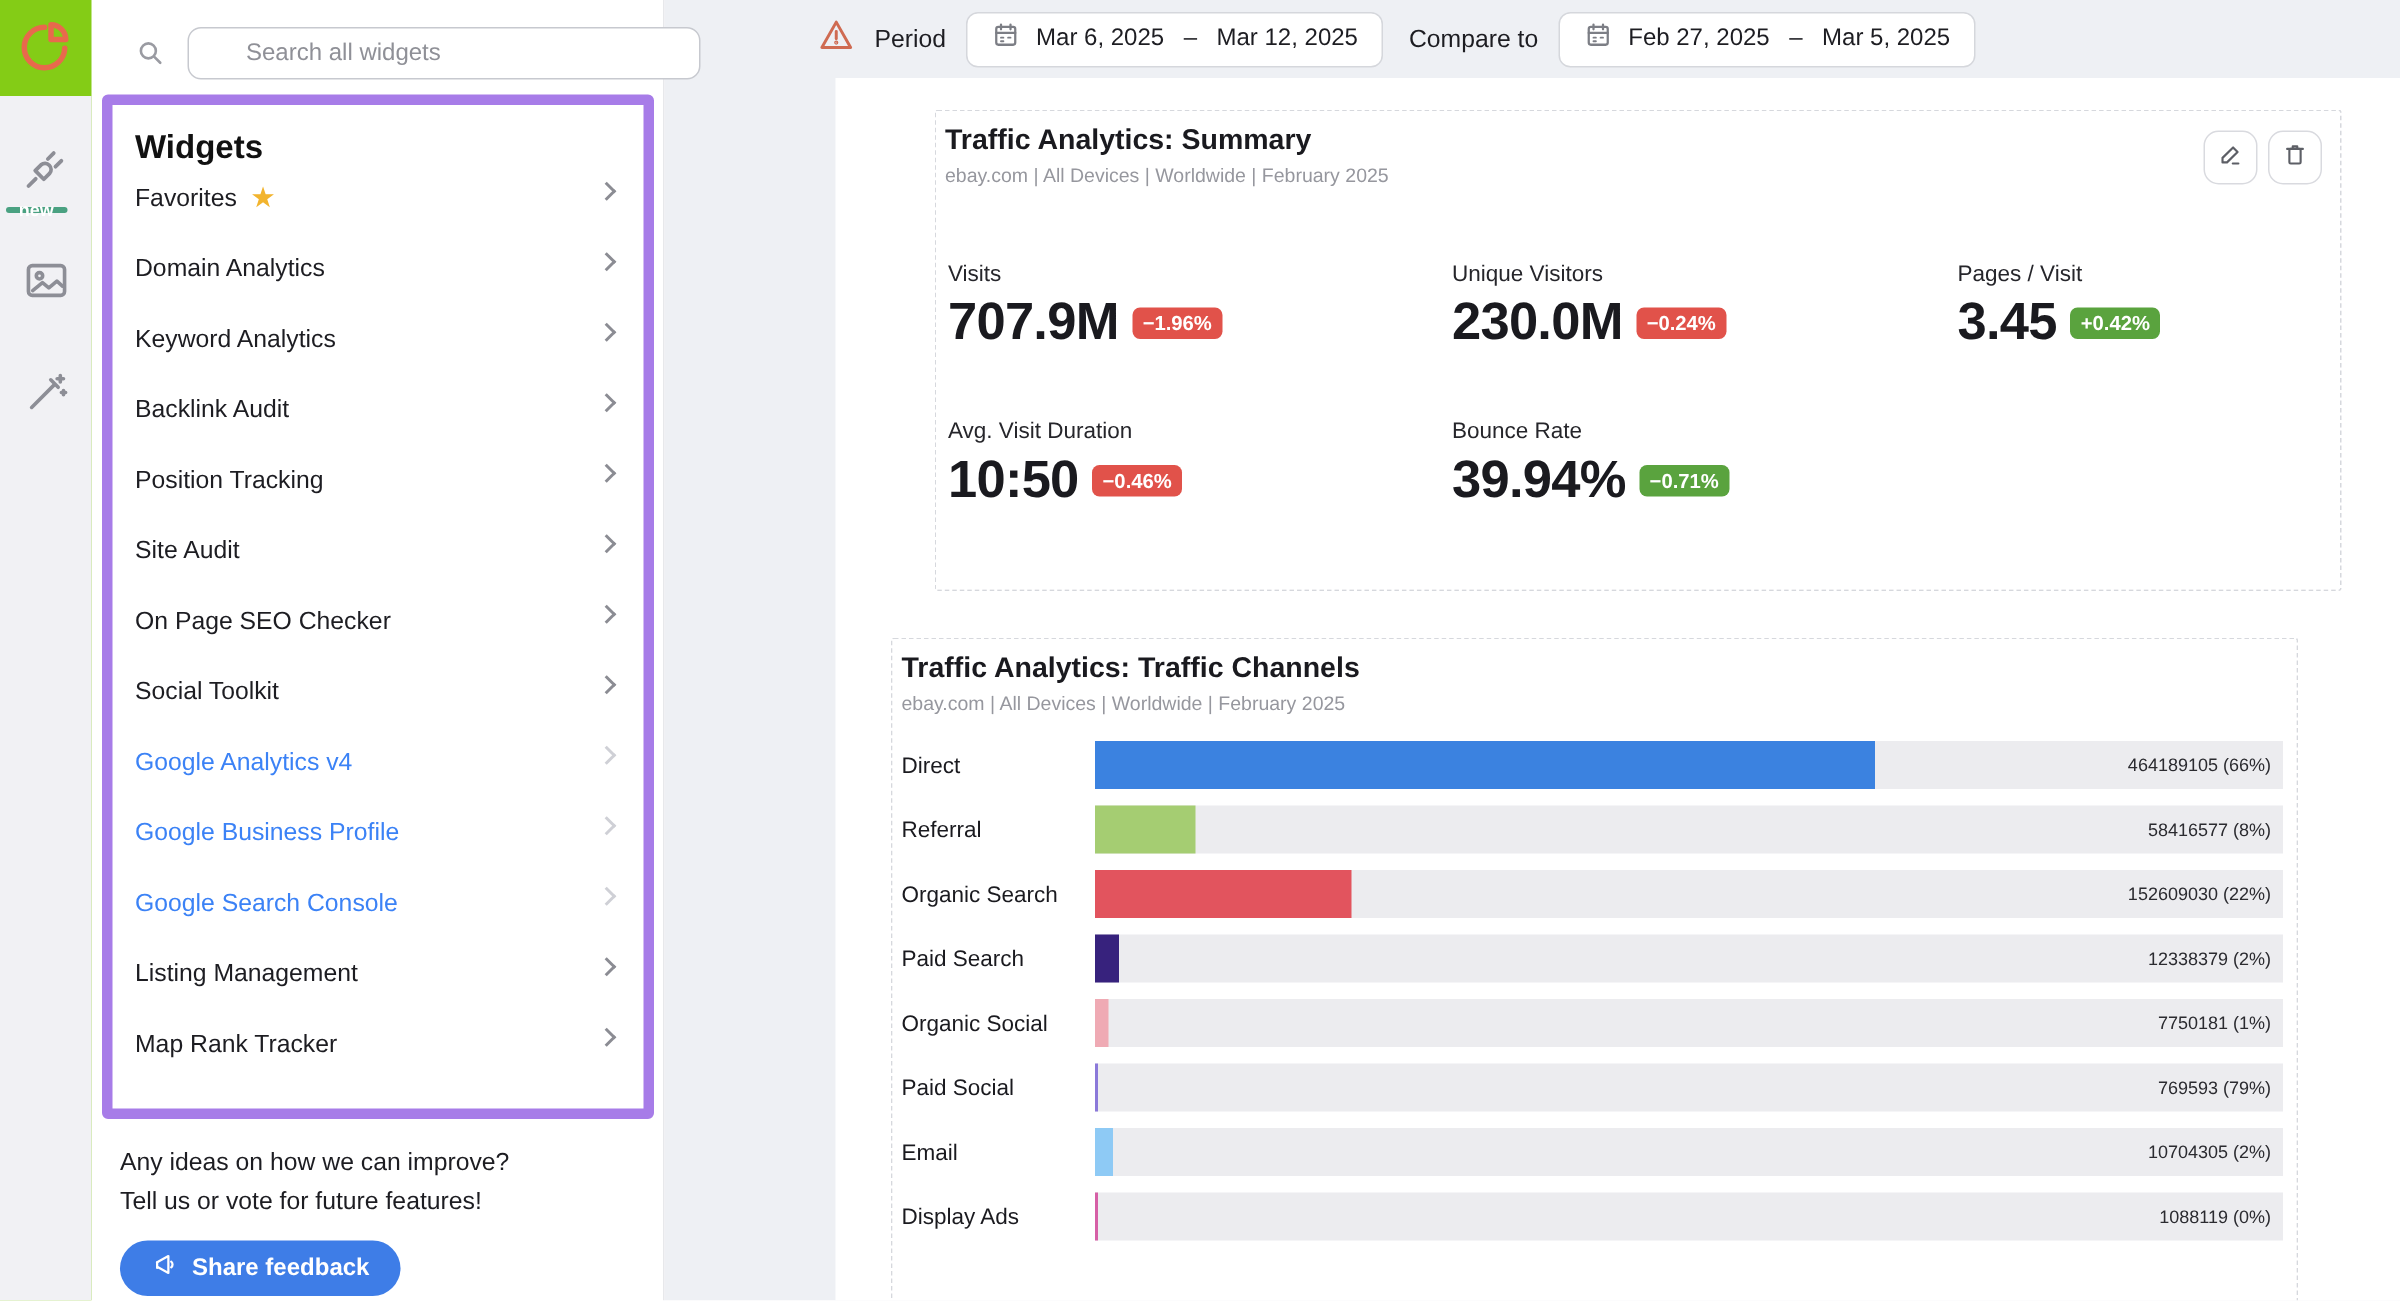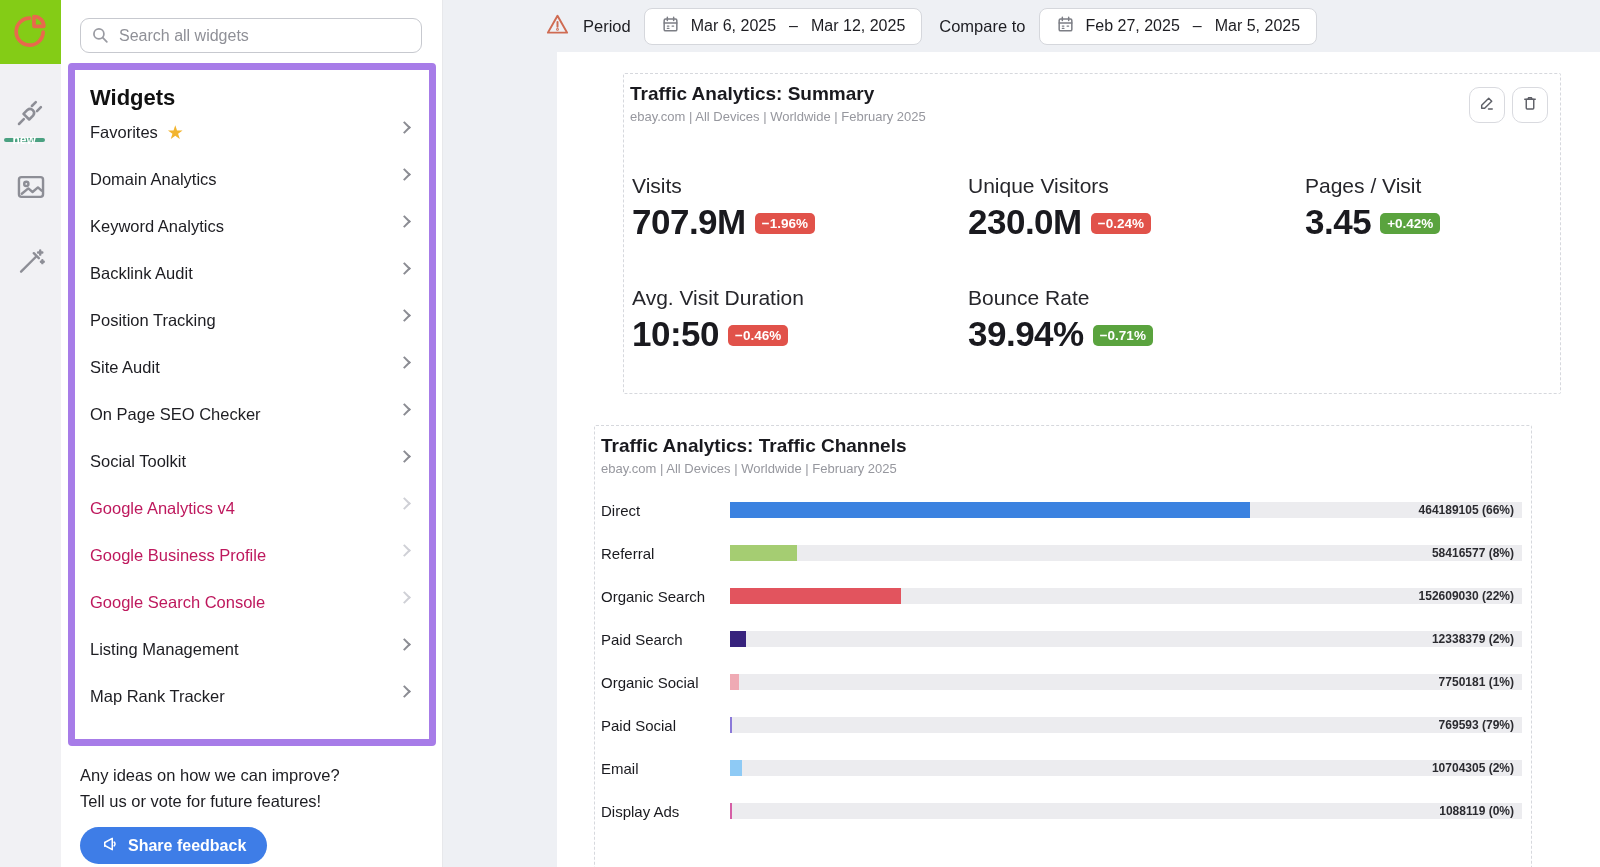--- a/index.html
+++ b/index.html
@@ -15,29 +15,29 @@
   .new-badge { position:absolute; left:-9px; bottom:-12px; background:#4aa181; color:#fff;
                font-size:12px; font-weight:bold; padding:2px 9px; border-radius:10px; }
 
   
   .sidebar { width:382px; flex:none; background:#fff; border-right:1px solid #e7e8eb;
              padding-top:18px; z-index:2; }
   .search-wrap { position:relative; margin:0 20px 0 19px; }
   .search-wrap svg { position:absolute; left:11px; top:8px; }
   .search-input { width:100%; height:35px; border:1px solid #c7c9cf; border-radius:9px;
                   padding:0 10px 0 38px; font-size:16px; font-family:inherit; color:#1d1d22;
-                  background:#fff; outline:none; }
+                  background:#fff; outline:none;margin-left:45px; }
   .search-input::placeholder { color:#8f9097; }
 
   .widgets-box { margin:10px 6px 0 7px; border:7px solid #a77ce8; border-radius:4px;
                  background:#fff; padding:13px 0 5px; }
   .widgets-title { font-size:22px; font-weight:bold; color:#111; margin:2px 15px 12px; }
   .nav-item { height:47px; display:flex; align-items:flex-start; padding:0 20px 0 15px;
               font-size:16.5px; color:#1d1d22; cursor:pointer; }
-  .nav-item.disabled { color:#be185d; cursor:default; }
+  .nav-item.disabled { color:#3b82f6; cursor:default; }
   .chev { margin-left:auto; width:9px; height:9px; border-right:2px solid #8b8c93;
           border-top:2px solid #8b8c93; transform:rotate(45deg); flex:none; }
   .nav-item.disabled .chev { border-color:#cfd0d6; }
   .star { margin-left:9px; font-size:19px; color:#f2b42e; line-height:1; }
 
   .feedback { padding:16px 20px 0 19px; font-size:16.5px; line-height:26px; color:#1d1d22; }
   .btn-feedback { margin-top:13px; height:37px; border:none; background:#3e7de7; color:#fff;
                   border-radius:19px; padding:0 21px; font-size:16px; font-weight:bold;
                   font-family:inherit; display:inline-flex; align-items:center; gap:9px; cursor:pointer; }
 
@@ -55,30 +55,30 @@
   .card { width:938px; border:1px dashed #d6d8dd; border-radius:2px; padding:9px 8px 0 6px; }
   .card-head { display:flex; align-items:flex-start; }
   .card-title { font-size:19px; font-weight:bold; color:#1a1a1f; }
   .card-sub { font-size:13px; color:#96979e; margin-top:4px; }
   .card-actions { margin-left:auto; display:flex; gap:7px; padding:4px 4px 0 0; }
   .icon-btn { width:36px; height:36px; border:1px solid #d9dadf; border-radius:10px; background:#fff;
               display:flex; align-items:center; justify-content:center; color:#5d5f66; cursor:pointer; }
 
   .card-summary { height:321px; margin-bottom:31px;margin-left:29px; }
   .metrics { margin-top:50px; display:grid; grid-template-columns:336px 337px 1fr; row-gap:44px; padding-left:2px; }
-  .metric-label { font-size:21px; color:#26262b; }
+  .metric-label { font-size:15px; color:#26262b; }
   .metric-value { font-size:35px; font-weight:800; letter-spacing:-0.5px; color:#1a1a1f; margin-top:4px; }
   .badge { display:inline-block; color:#fff; font-size:13.5px; font-weight:bold; padding:3px 7px;
            border-radius:5px; margin-left:9px; vertical-align:6px; letter-spacing:0; }
 
   .card-channels { height:520px; }
   .channels { margin-top:26px; padding-right:1px; }
   .ch-row { display:flex; align-items:center; height:16px; margin-bottom:27px; }
   .ch-label { width:129px; flex:none; font-size:15px; color:#1a1a1f; }
-  .ch-track { flex:1; height:16px; background:#ececef; position:relative;font-weight:bold; }
+  .ch-track { flex:1; height:32px; background:#ececef; position:relative; }
   .ch-bar { height:100%; min-width:1px; }
   .ch-val { position:absolute; right:8px; top:50%; transform:translateY(-50%); font-size:12px; color:#2b2b30; }
 </style>
 </head>
 <body>
 
 <div class="rail">
   <div class="rail-logo">
     <span>
       <svg width="40" height="40" viewBox="0 0 24 24" fill="none" stroke="#e8694c" stroke-width="2.2" stroke-linecap="round" stroke-linejoin="round">

